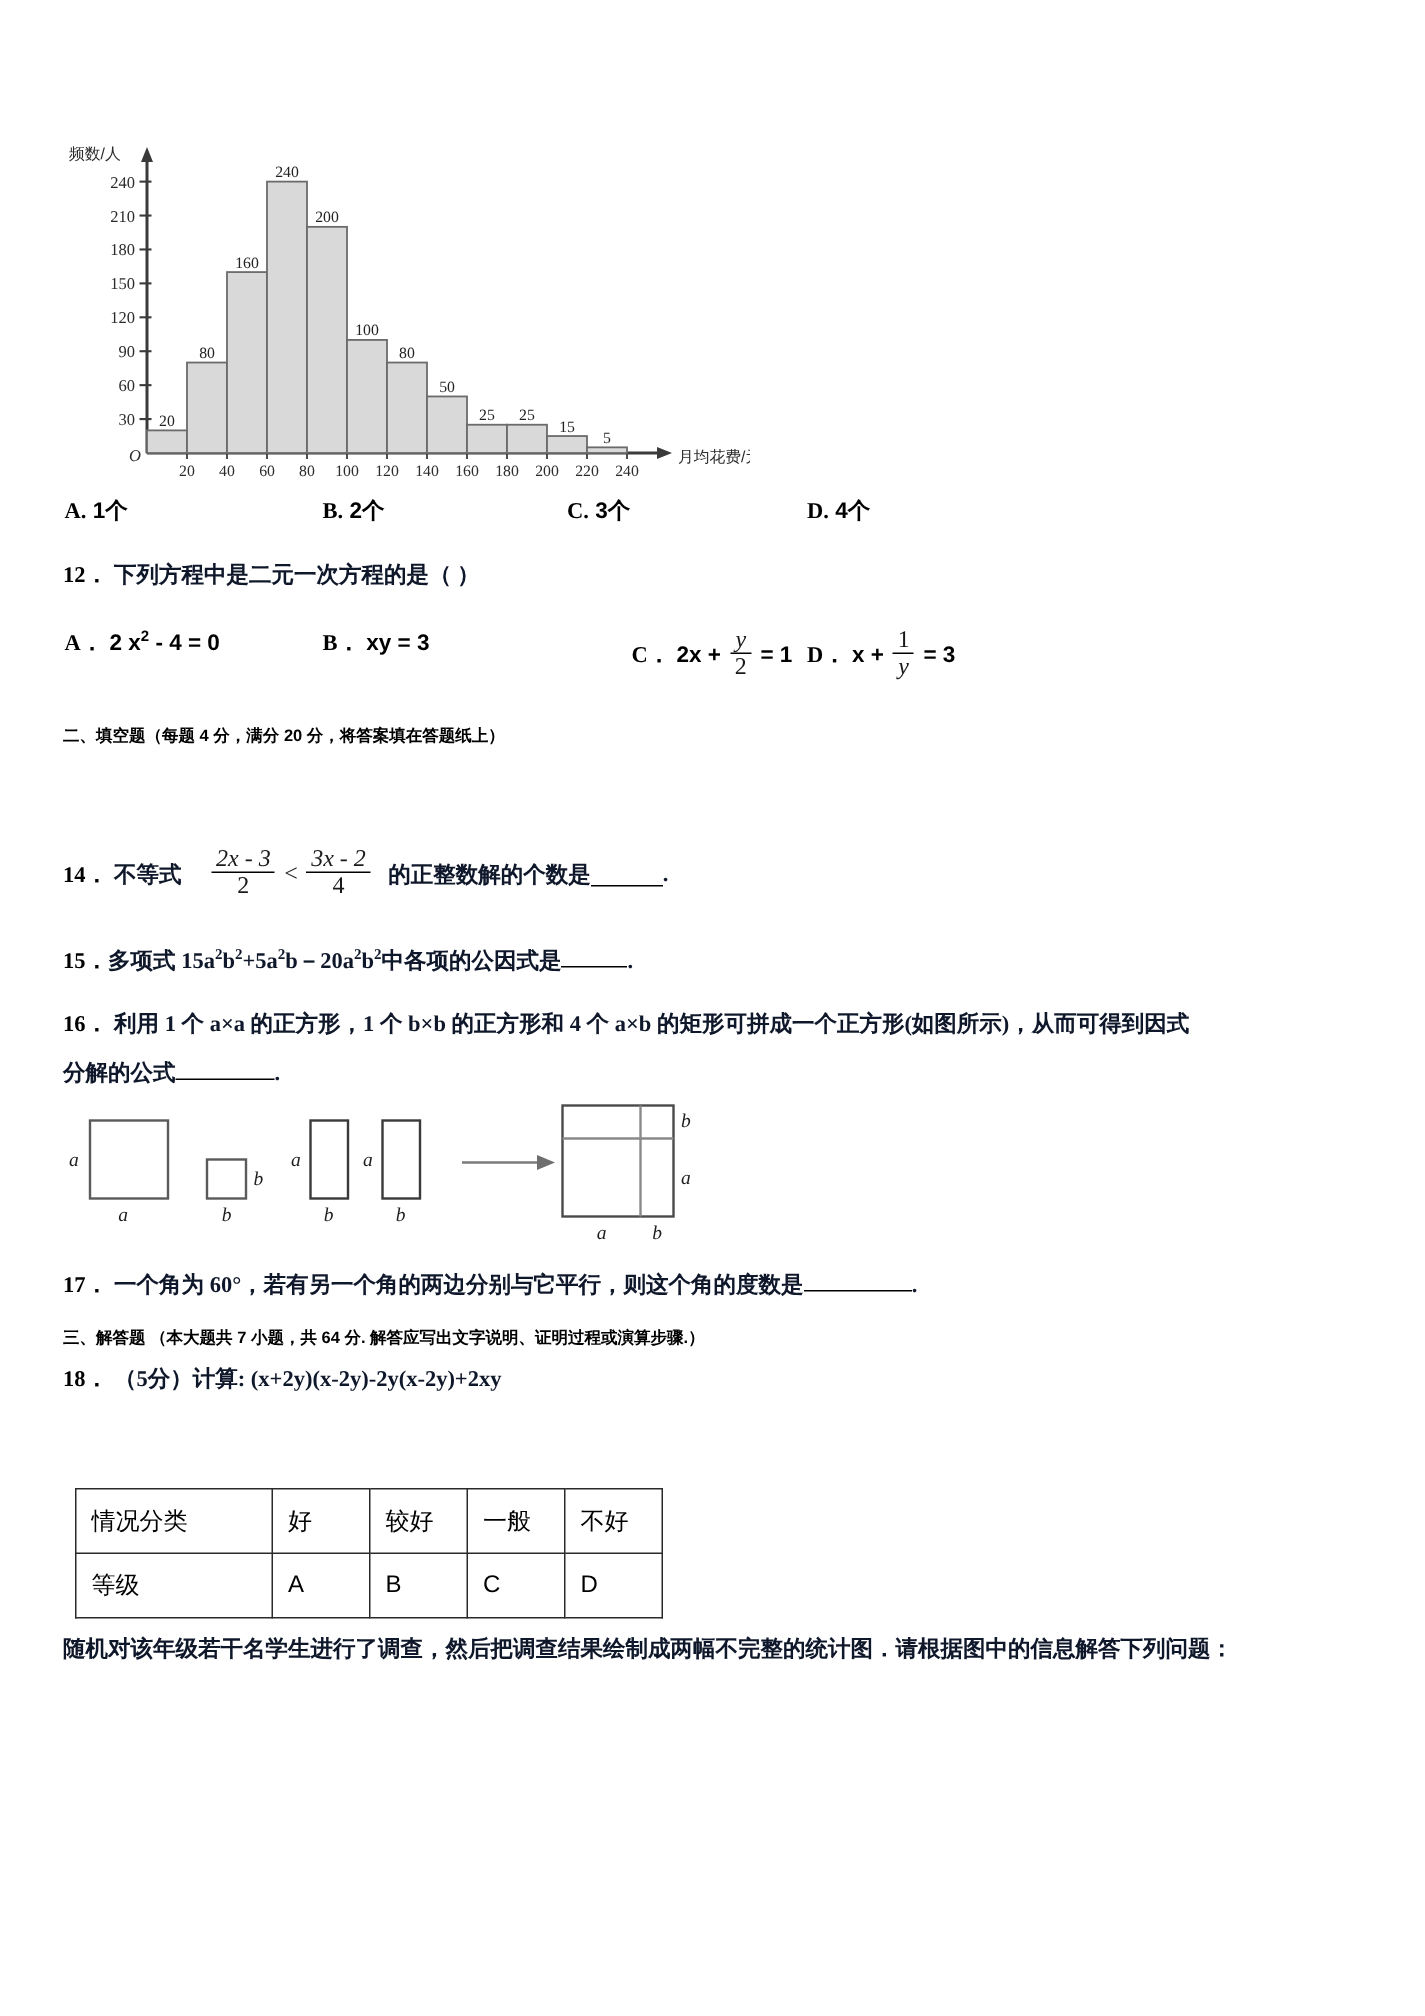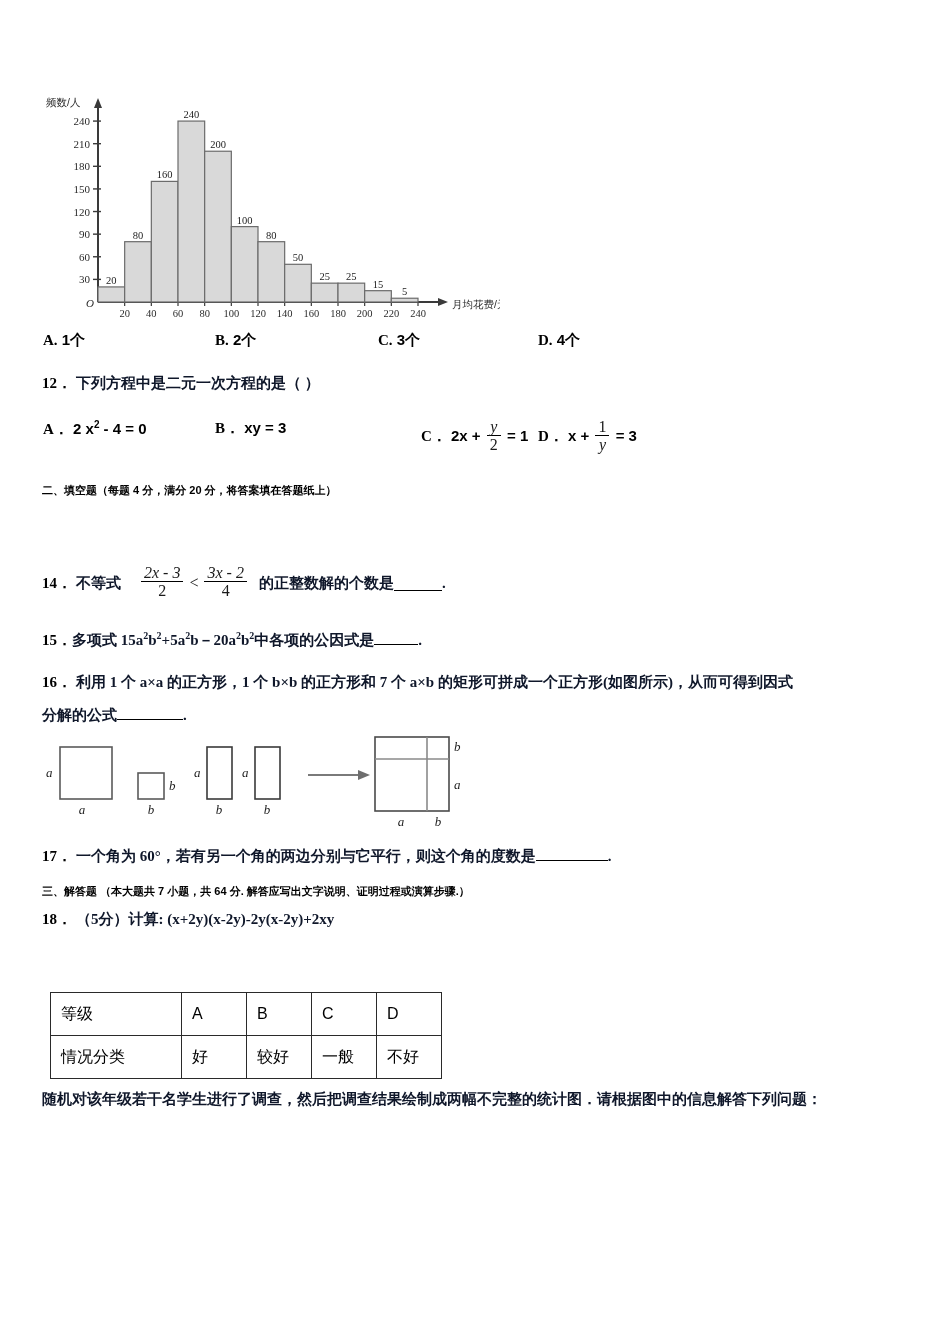--- a/index.html
+++ b/index.html
@@ -212,21 +212,21 @@
       <span class="blank" style="width:48px; height:14px;"></span>
       <span class="q-line">.</span>
   </div>
 
   <div style="position:absolute; left:42px; top:630px;">
     <span class="q-num">15．</span><span class="q-line"><span>多项式 15a</span><sup>2</sup><span>b</span><sup>2</sup><span>+5a</span><sup>2</sup><span>b－20a</span><sup>2</sup><span>b</span><sup>2</sup><span>中各项的公因式是</span></span><span class="blank" style="width:44px; height:14px;"></span><span class="q-line">.</span>
   </div>
 
   <div style="position:absolute; left:42px; top:673px; width:880px;">
     <span class="q-num">16．</span>
-    <span class="q-line">利用 1 个 a×a 的正方形，1 个 b×b 的正方形和 7 个 a×b 的矩形可拼成一个正方形(如图所示)，从而可得到因式</span>
+    <span class="q-line">利用 1 个 a×a 的正方形，1 个 b×b 的正方形和 4 个 a×b 的矩形可拼成一个正方形(如图所示)，从而可得到因式</span>
   </div>
   <div style="position:absolute; left:42px; top:705px;">
     <span class="q-line">分解的公式</span><span class="blank" style="width:66px; height:14px;"></span><span class="q-line">.</span>
   </div>
 
   <div id="fig16">
     <svg width="460" height="95" viewBox="0 0 460 95">
 
       <rect x="20" y="14" width="52" height="52" fill="#ffffff" stroke="#5a5a5a" stroke-width="1.6"></rect>
       <text id="f-a1" x="6" y="44" font-family="Liberation Serif, serif" font-style="italic" font-size="13" fill="#1d1d1d">a</text>
@@ -266,31 +266,31 @@
 
   <div style="position:absolute; left:42px; top:910px;">
     <span class="q-num">18．</span>
     <span class="q-line">（5分）</span><span class="q-line">计算: (x+2y)(x-2y)-2y(x-2y)+2xy</span>
   </div>
 
 
   <table id="grade-table">
     <tbody>
       <tr>
+        <td class="wide">情况分类</td>
+        <td class="cell">好</td>
+        <td class="cell">较好</td>
+        <td class="cell">一般</td>
+        <td class="cell">不好</td>
+      </tr>
+      <tr>
         <td class="wide">等级</td>
         <td class="cell lat">A</td>
         <td class="cell lat">B</td>
         <td class="cell lat">C</td>
         <td class="cell lat">D</td>
       </tr>
-      <tr>
-        <td class="wide">情况分类</td>
-        <td class="cell">好</td>
-        <td class="cell">较好</td>
-        <td class="cell">一般</td>
-        <td class="cell">不好</td>
-      </tr>
     </tbody>
   </table>
 
   <div style="position:absolute; left:42px; top:1090px; width:880px;" class="q-line">随机对该年级若干名学生进行了调查，然后把调查结果绘制成两幅不完整的统计图．请根据图中的信息解答下列问题：</div>
 
 </div>
 
 </body></html>

